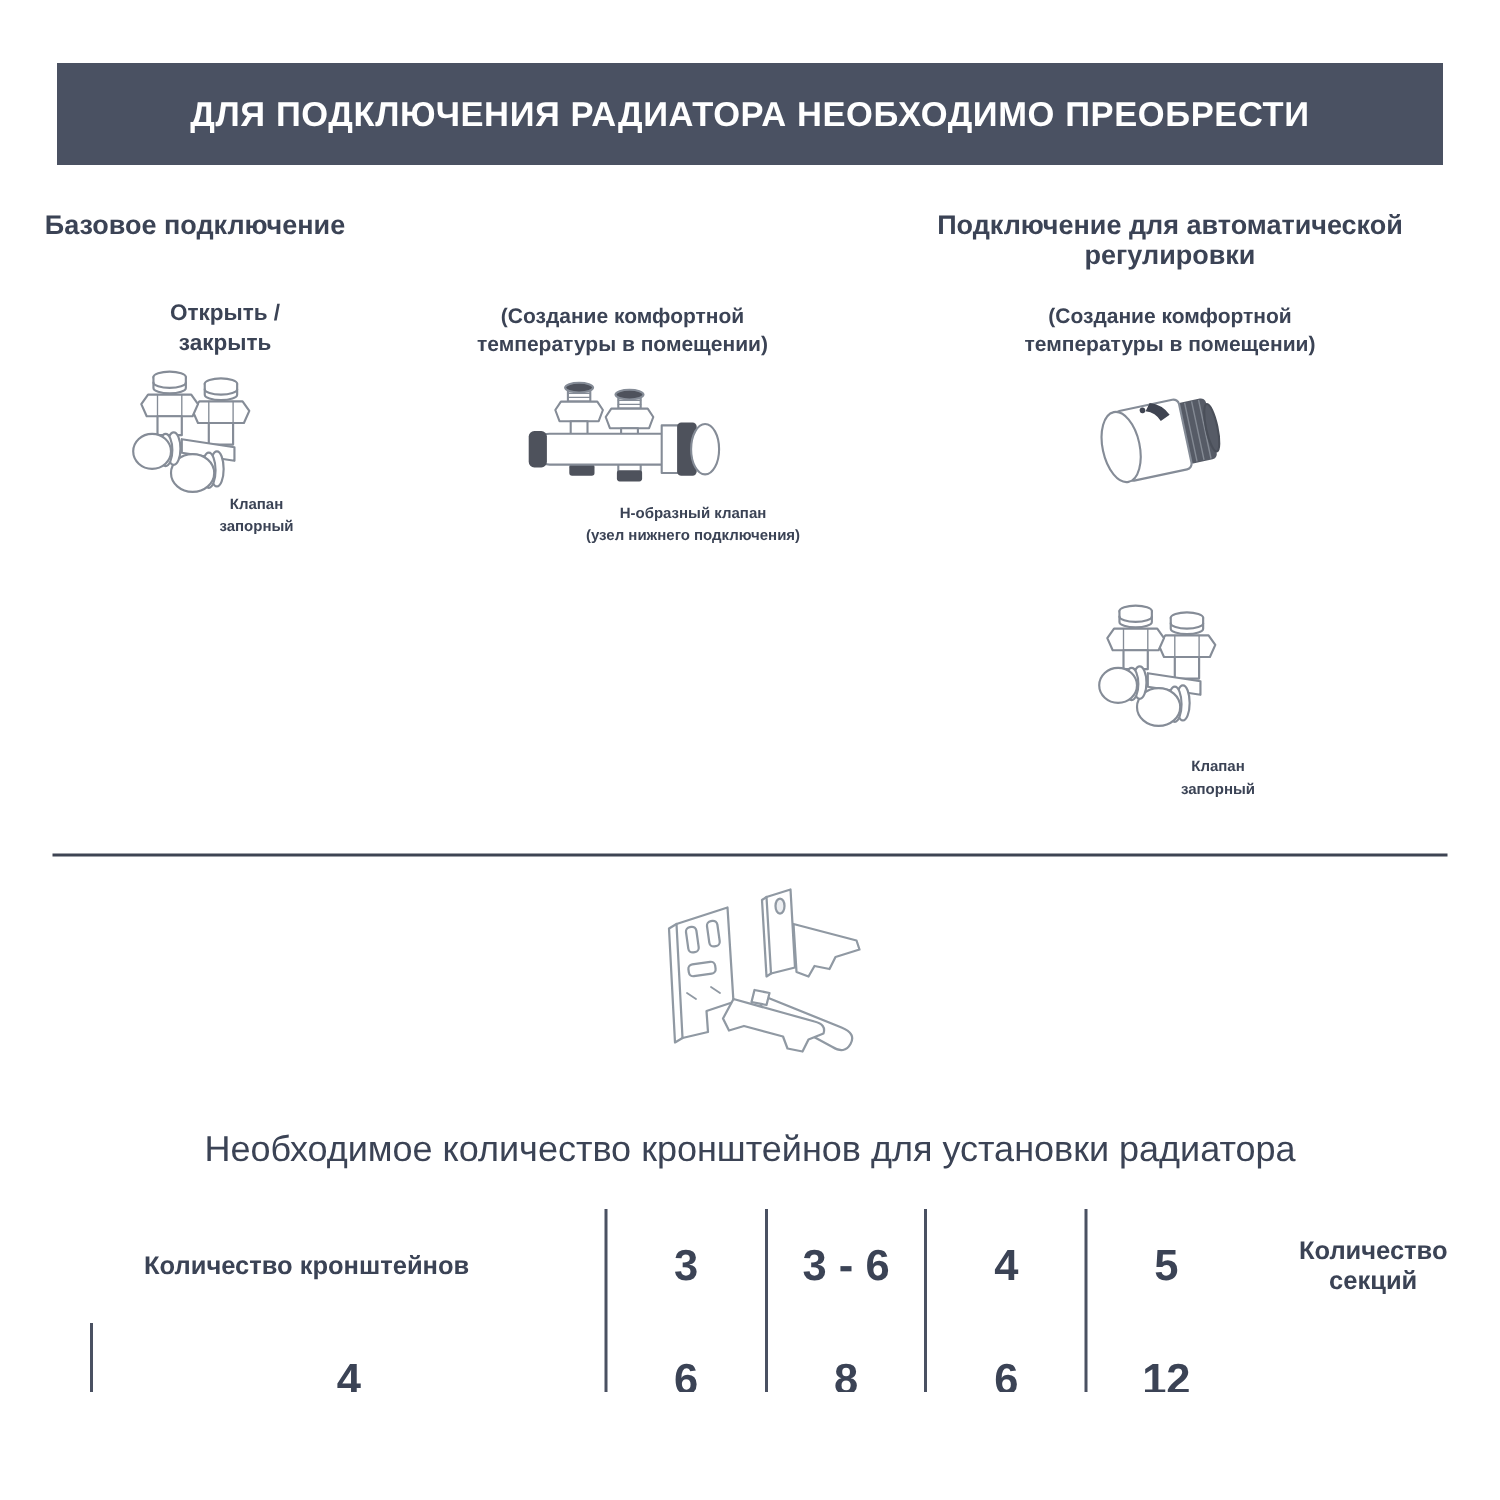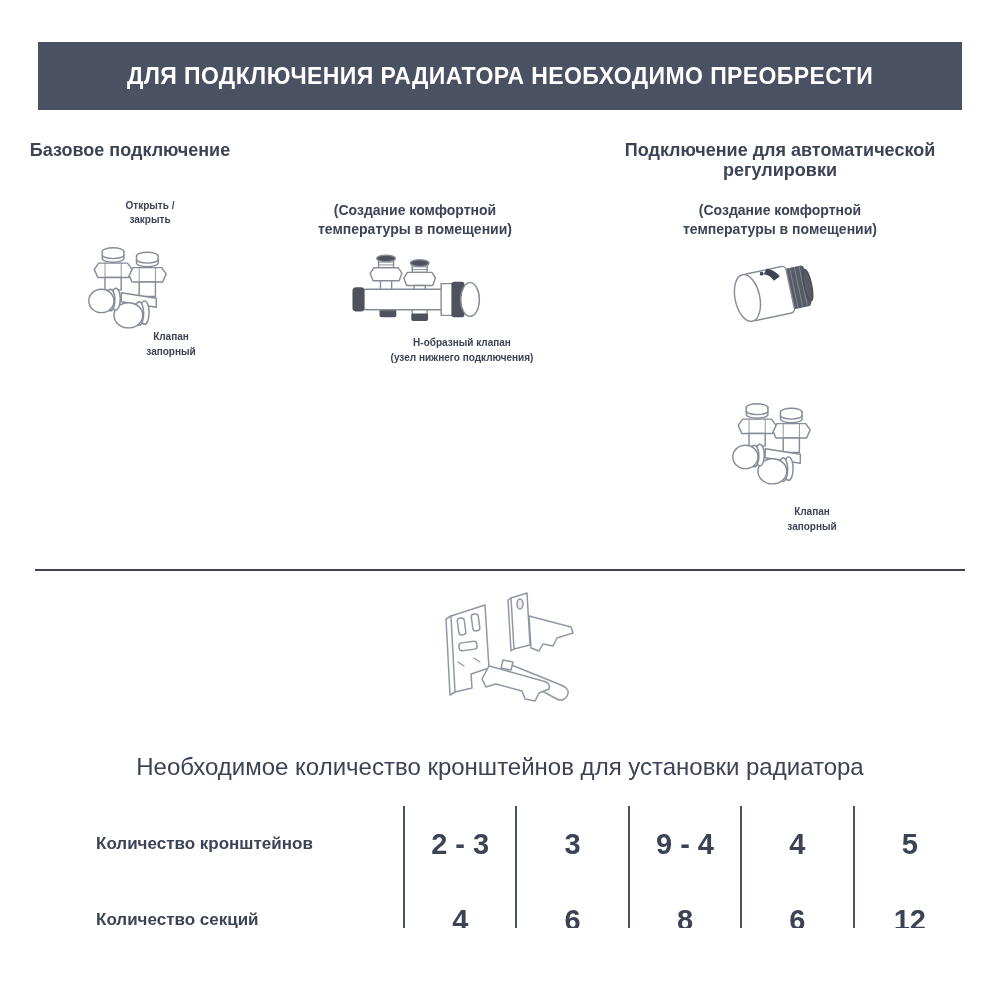--- a/index.html
+++ b/index.html
@@ -35,21 +35,21 @@
 
 <div class="canvas">
 
   <div class="abs banner">
     <span class="banner-title">ДЛЯ ПОДКЛЮЧЕНИЯ РАДИАТОРА НЕОБХОДИМО ПРЕОБРЕСТИ</span>
   </div>
 
   <div class="abs col-title" style="left:25px;top:140px;width:210px;">Базовое подключение</div>
   <div class="abs col-title" style="left:590px;top:140px;width:380px;">Подключение для автоматической регулировки</div>
 
-  <div class="abs col-sub ml" style="left:40px;top:199px;width:220px;font-size:10px;">Открыть /
+  <div class="abs col-sub ml" style="left:40px;top:199px;width:220px;font-size:15px;">Открыть /
 закрыть</div>
   <div class="abs col-sub ml" style="left:275px;top:201px;width:280px;font-size:14px;">(Создание комфортной
 температуры в помещении)</div>
   <div class="abs col-sub ml" style="left:590px;top:201px;width:380px;font-size:14px;">(Создание комфортной
 температуры в помещении)</div>
 
   <div class="abs" style="left:82px;top:246px;width:100px;height:90px;">
     <svg viewBox="0 0 110 100">
       <g fill="#ffffff" stroke="#858c97" stroke-width="1.6" stroke-linejoin="round" stroke-linecap="round">
         <ellipse cx="72" cy="11" rx="12" ry="4"></ellipse>
@@ -166,23 +166,22 @@
         <path d="M33,74 l6,4 M49,70 l6,4" stroke-width="1.2" fill="none"></path>
         <path d="M64,78 L100,88 L118,93 q8,2 6,8 l-10,4 -4,8 -10,-2 -3,-8 -26,-7 -10,3 -4,-8 Z"></path>
       </g>
     </svg>
   </div>
 
   <div class="abs bottom-title">Необходимое количество кронштейнов для установки радиатора</div>
 
   <div class="abs table">
     <div class="cell label">Количество кронштейнов</div>
-    <div class="cell value">2 - 3</div>
     <div class="cell value">3</div>
-    <div class="cell value">9 - 4</div>
+    <div class="cell value">3 - 6</div>
     <div class="cell value">4</div>
     <div class="cell value">5</div>
 
     <div class="cell label">Количество секций</div>
     <div class="cell value">4</div>
     <div class="cell value">6</div>
     <div class="cell value">8</div>
     <div class="cell value">6</div>
     <div class="cell value">12</div>
   </div>

